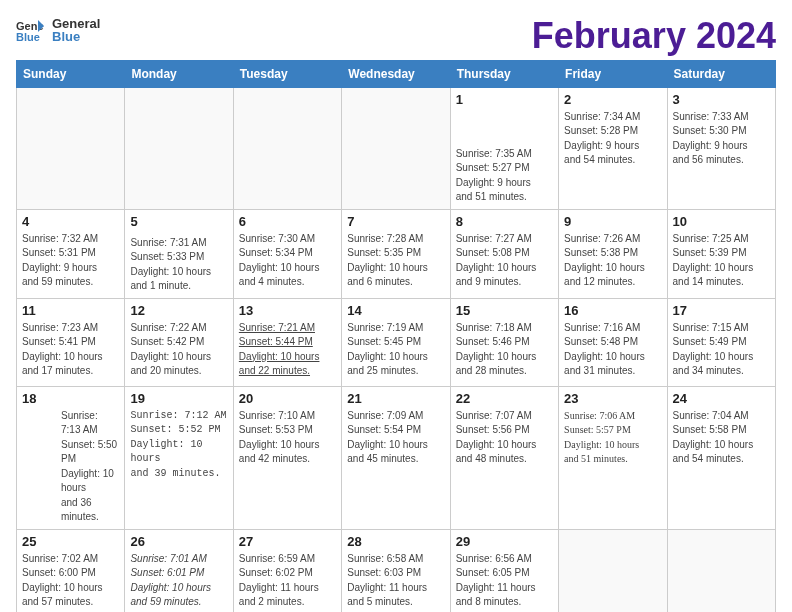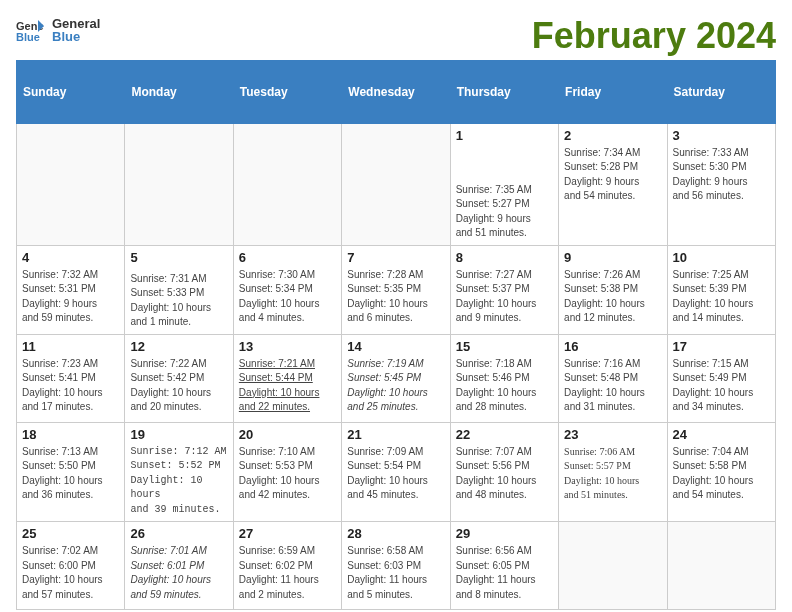--- a/index.html
+++ b/index.html
@@ -24,37 +24,37 @@
     .logo-icon {
       width: 28px;
       height: 24px;
     }
     .title-block {
       text-align: right;
     }
     .calendar-title {
       font-size: 36px;
       font-weight: bold;
-      color: #4d7c0f;
+      color: #4c1d95;
       line-height: 1.1;
     }
     .calendar-subtitle {
       font-size: 15px;
       color: #555;
     }
     table {
       width: 100%;
       border-collapse: collapse;
       font-size: 10.5px;
     }
     th {
       background-color: #3a7fc1;
       color: #fff;
       text-align: left;
-      padding: 24px 6px;
+      padding: 6px 6px;
       font-size: 12px;
       font-weight: bold;
       border: 1px solid #3a7fc1;
     }
     td {
       border: 1px solid #ccc;
       vertical-align: top;
       padding: 4px 5px;
       height: 88px;
       width: calc(100% / 7);
@@ -159,21 +159,21 @@
         <td>
           <div class="day-num">7</div>
           <div class="day-info" style="white-space: pre-line;">Sunrise: 7:28 AM
 Sunset: 5:35 PM
 Daylight: 10 hours
 and 6 minutes.</div>
         </td>
         <td>
           <div class="day-num">8</div>
           <div class="day-info" style="white-space: pre-line;">Sunrise: 7:27 AM
-Sunset: 5:37 PM
+Sunset: 5:08 PM
 Daylight: 10 hours
 and 9 minutes.</div>
         </td>
         <td>
           <div class="day-num">9</div>
           <div class="day-info" style="white-space: pre-line;">Sunrise: 7:26 AM
 Sunset: 5:38 PM
 Daylight: 10 hours
 and 12 minutes.</div>
         </td>
@@ -202,21 +202,21 @@
         </td>
         <td>
           <div class="day-num">13</div>
           <div class="day-info" style="white-space: pre-line; text-decoration: underline;">Sunrise: 7:21 AM
 Sunset: 5:44 PM
 Daylight: 10 hours
 and 22 minutes.</div>
         </td>
         <td>
           <div class="day-num">14</div>
-          <div class="day-info" style="white-space: pre-line; font-style: italic;">Sunrise: 7:19 AM
+          <div class="day-info" style="white-space: pre-line;">Sunrise: 7:19 AM
 Sunset: 5:45 PM
 Daylight: 10 hours
 and 25 minutes.</div>
         </td>
         <td>
           <div class="day-num">15</div>
           <div class="day-info" style="white-space: pre-line;">Sunrise: 7:18 AM
 Sunset: 5:46 PM
 Daylight: 10 hours
 and 28 minutes.</div>
@@ -232,21 +232,21 @@
           <div class="day-num">17</div>
           <div class="day-info" style="white-space: pre-line;">Sunrise: 7:15 AM
 Sunset: 5:49 PM
 Daylight: 10 hours
 and 34 minutes.</div>
         </td>
       </tr>
       <tr>
         <td>
           <div class="day-num">18</div>
-          <div class="day-info" style="white-space: pre-line;">Sunrise: 7:13 AM
+          <div class="day-info" style="white-space: pre-line; margin-left: 39px;">Sunrise: 7:13 AM
 Sunset: 5:50 PM
 Daylight: 10 hours
 and 36 minutes.</div>
         </td>
         <td>
           <div class="day-num">19</div>
           <div class="day-info" style="white-space: pre-line; font-family: Liberation Mono, monospace;">Sunrise: 7:12 AM
 Sunset: 5:52 PM
 Daylight: 10 hours
 and 39 minutes.</div>

